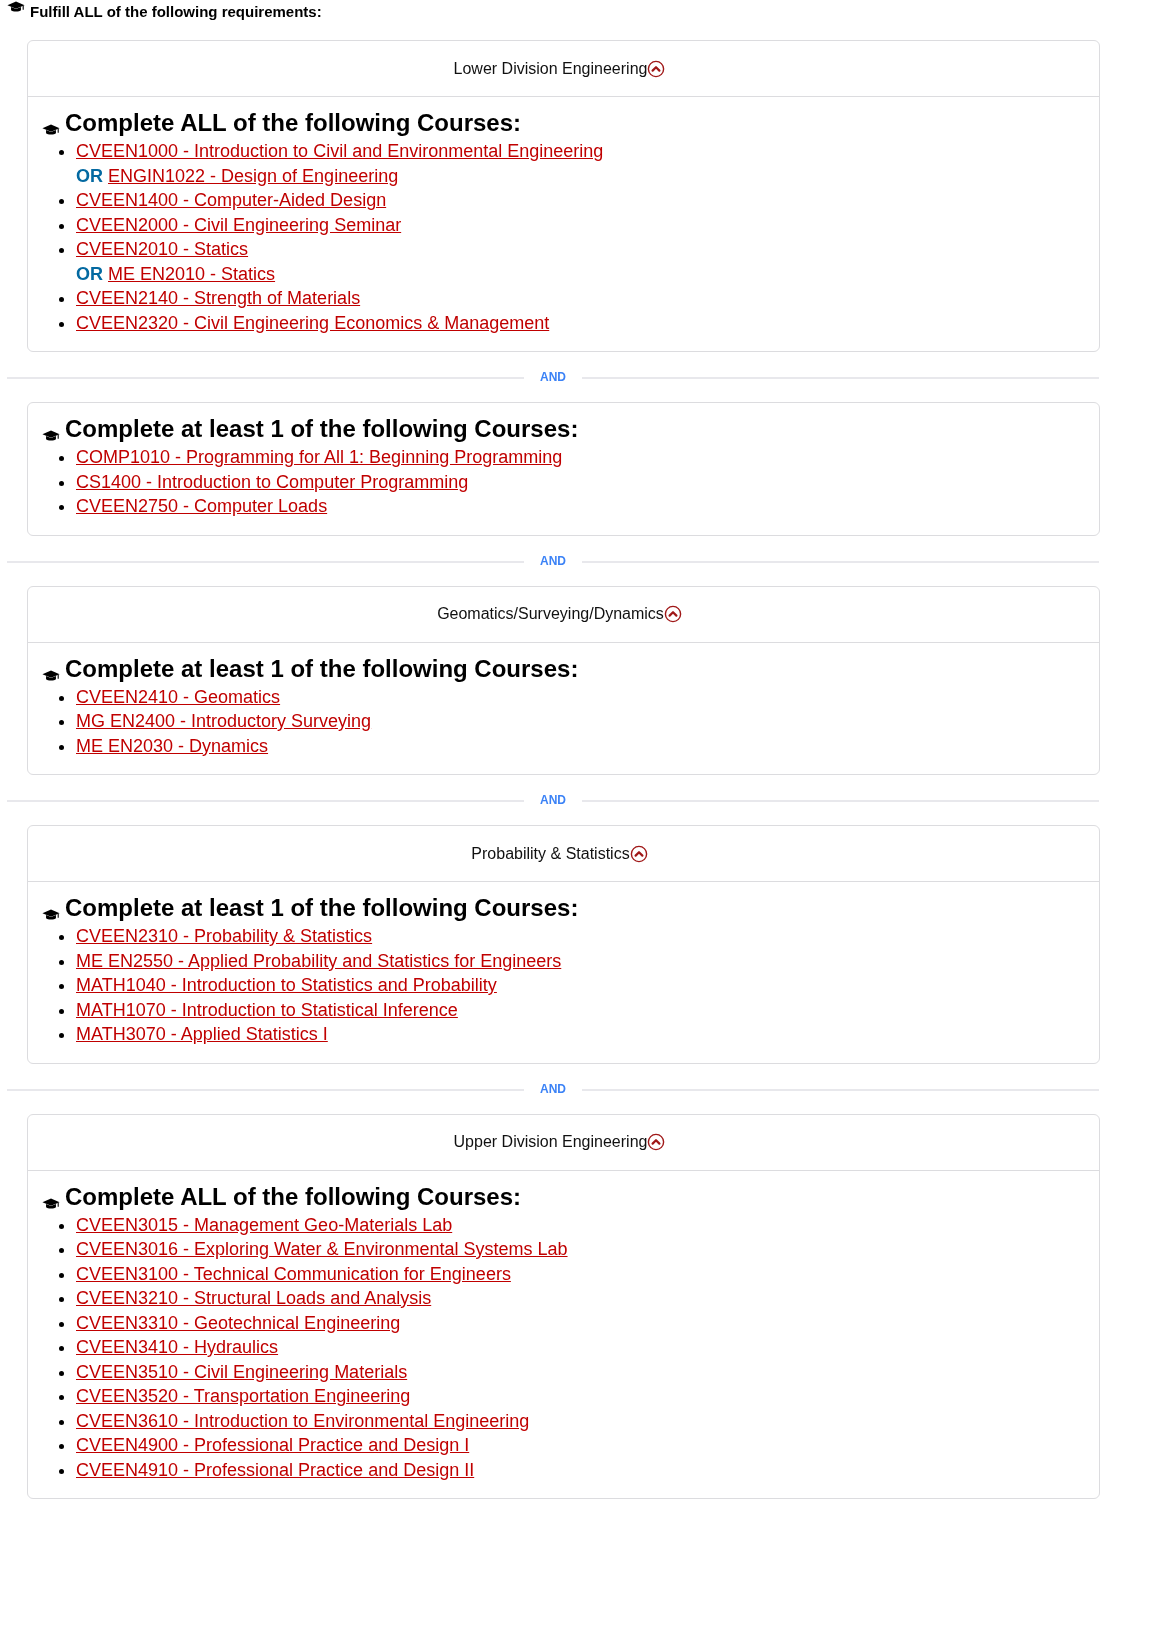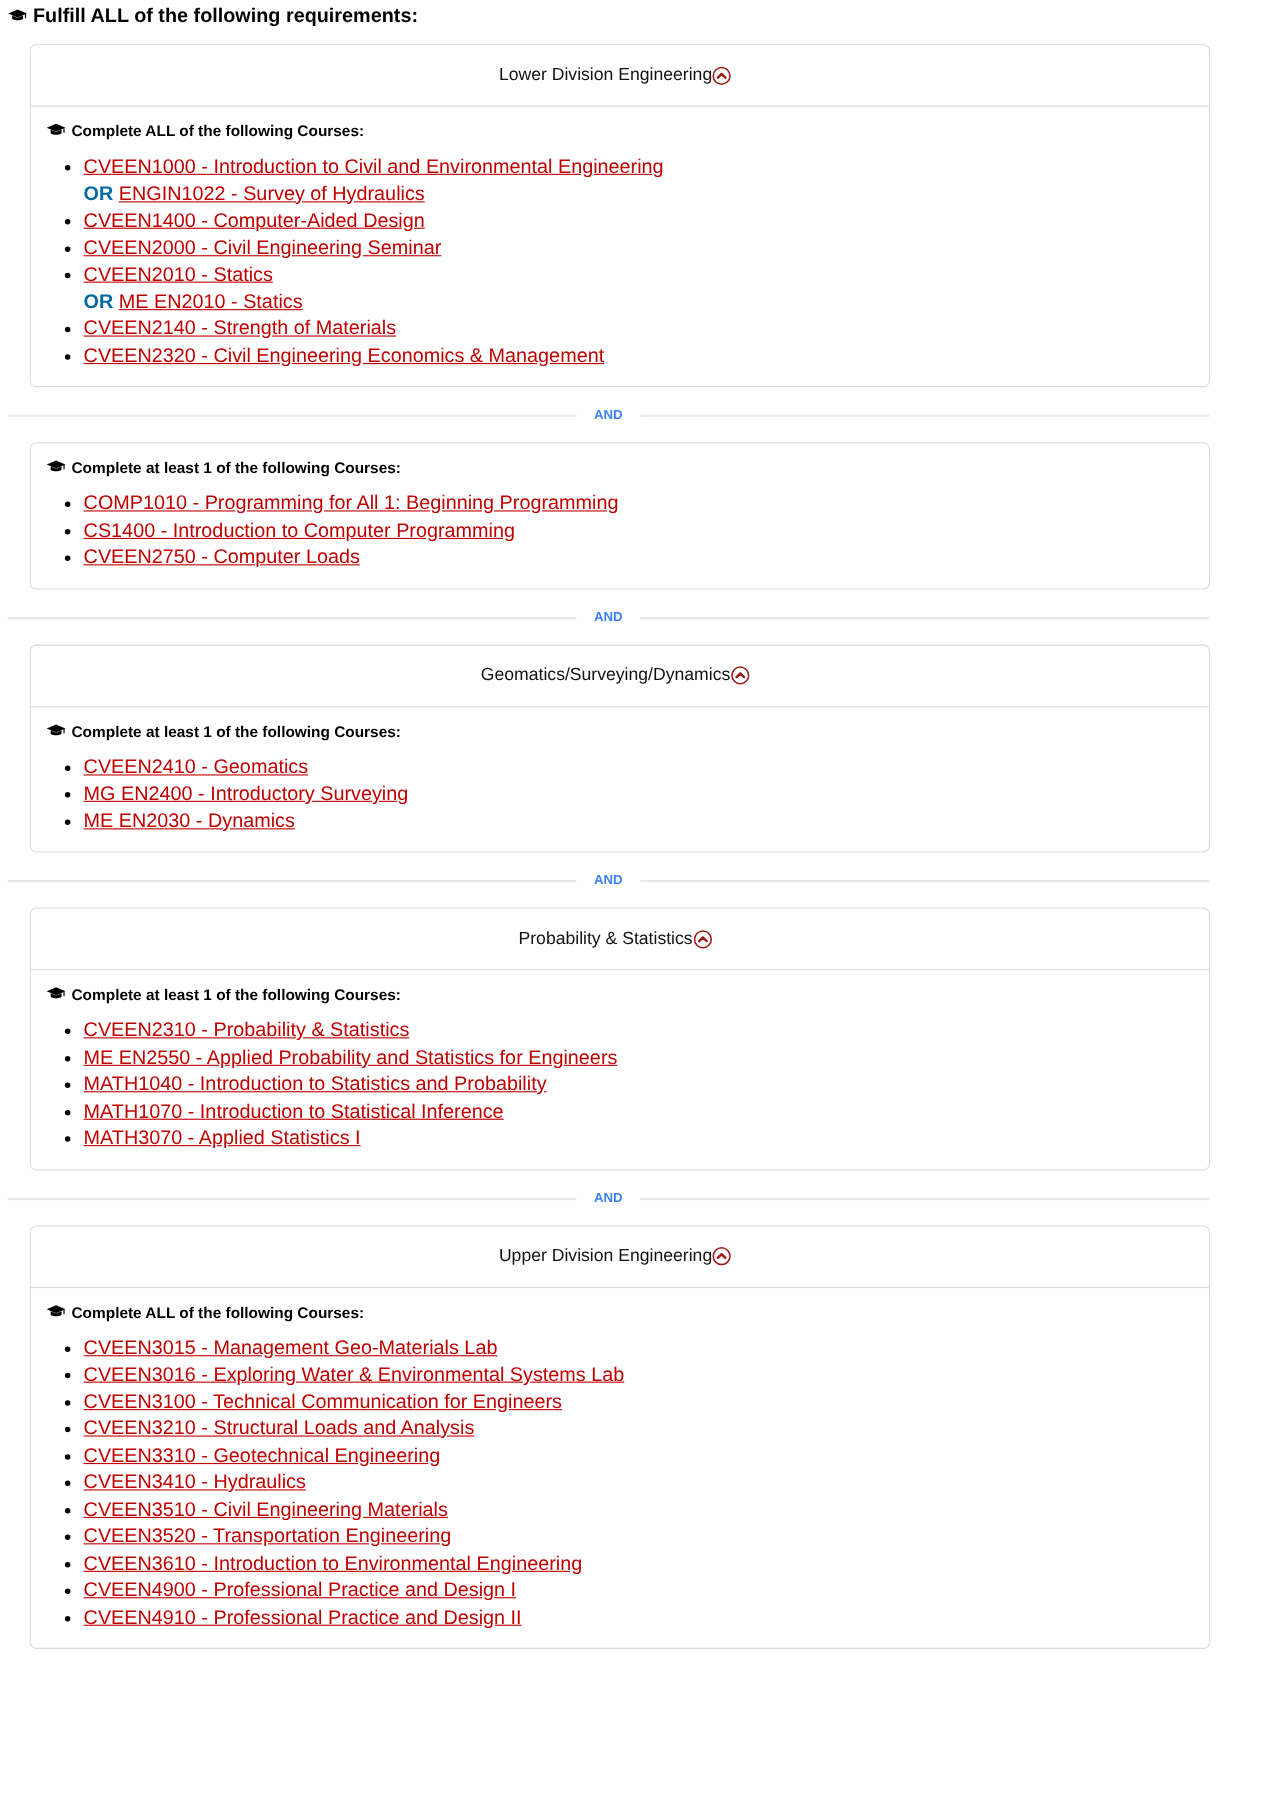--- a/index.html
+++ b/index.html
@@ -5,27 +5,27 @@
   * { box-sizing: border-box; }
   html, body { margin: 0; padding: 0; background: #ffffff; }
   body {
     width: 1161px;
     min-height: 1645px;
     font-family: "Liberation Sans", "DejaVu Sans", sans-serif;
     color: #000;
     padding: 0 7px 0 7px;
   }
   .top-title {
-    font-size: 18px;
+    font-size: 15px;
     font-weight: bold;
     height: 28px;
     line-height: 24px;
     padding-left: 0;
     display: flex;
-    align-items: center;
+    align-items: flex-start;
     gap: 5px;
     margin: 0;
   }
   .cap {
     display: inline-block;
     width: 18px;
     height: 14px;
     vertical-align: middle;
   }
   .cap svg { width: 100%; height: 100%; display: block; }
@@ -49,24 +49,24 @@
   .toggle {
     width: 18px;
     height: 18px;
     cursor: pointer;
     display: block;
   }
   .card-body {
     padding: 14px 14px 16px 14px;
   }
   .rule-heading {
-    font-size: 14px;
+    font-size: 24px;
     font-weight: bold;
     display: flex;
-    align-items: flex-start;
+    align-items: flex-end;
     gap: 5px;
     height: 26px;
     margin: 0 0 2px 0;
   }
   ul.courses {
     margin: 0;
     padding: 0 0 0 34px;
     list-style: disc;
   }
   ul.courses li {
@@ -142,21 +142,21 @@
         <span class="cap">
           <svg viewBox="0 0 20 14">
               <path d="M10 1 L19.5 5 L10 9 L0.5 5 Z" fill="#000"></path>
               <path d="M4.5 7 L4.5 10.5 C6 12.5 14 12.5 15.5 10.5 L15.5 7 L10 9.3 Z" fill="#000"></path>
               <path d="M18 5.6 L18 10" stroke="#000" stroke-width="1.2"></path>
             </svg>
         </span>
         <span class="rule-text">Complete ALL of the following Courses:</span>
       </div>
       <ul class="courses">
-          <li><a class="course">CVEEN1000 - Introduction to Civil and Environmental Engineering</a><span class="or-line"><span class="or-label">OR</span> <a class="course">ENGIN1022 - Survey of Hydraulics</a></span></li>
+          <li><a class="course">CVEEN1000 - Introduction to Civil and Environmental Engineering</a><span class="or-line"><span class="or-label">OR</span> <a class="course">ENGIN1022 - Design of Engineering</a></span></li>
           <li><a class="course">CVEEN1400 - Computer-Aided Design</a></li>
           <li><a class="course">CVEEN2000 - Civil Engineering Seminar</a></li>
           <li><a class="course">CVEEN2010 - Statics</a><span class="or-line"><span class="or-label">OR</span> <a class="course">ME EN2010 - Statics</a></span></li>
           <li><a class="course">CVEEN2140 - Strength of Materials</a></li>
           <li><a class="course">CVEEN2320 - Civil Engineering Economics &amp; Management</a></li>
         </ul>
     </div>
   </div>
 
   <div class="and-sep">

